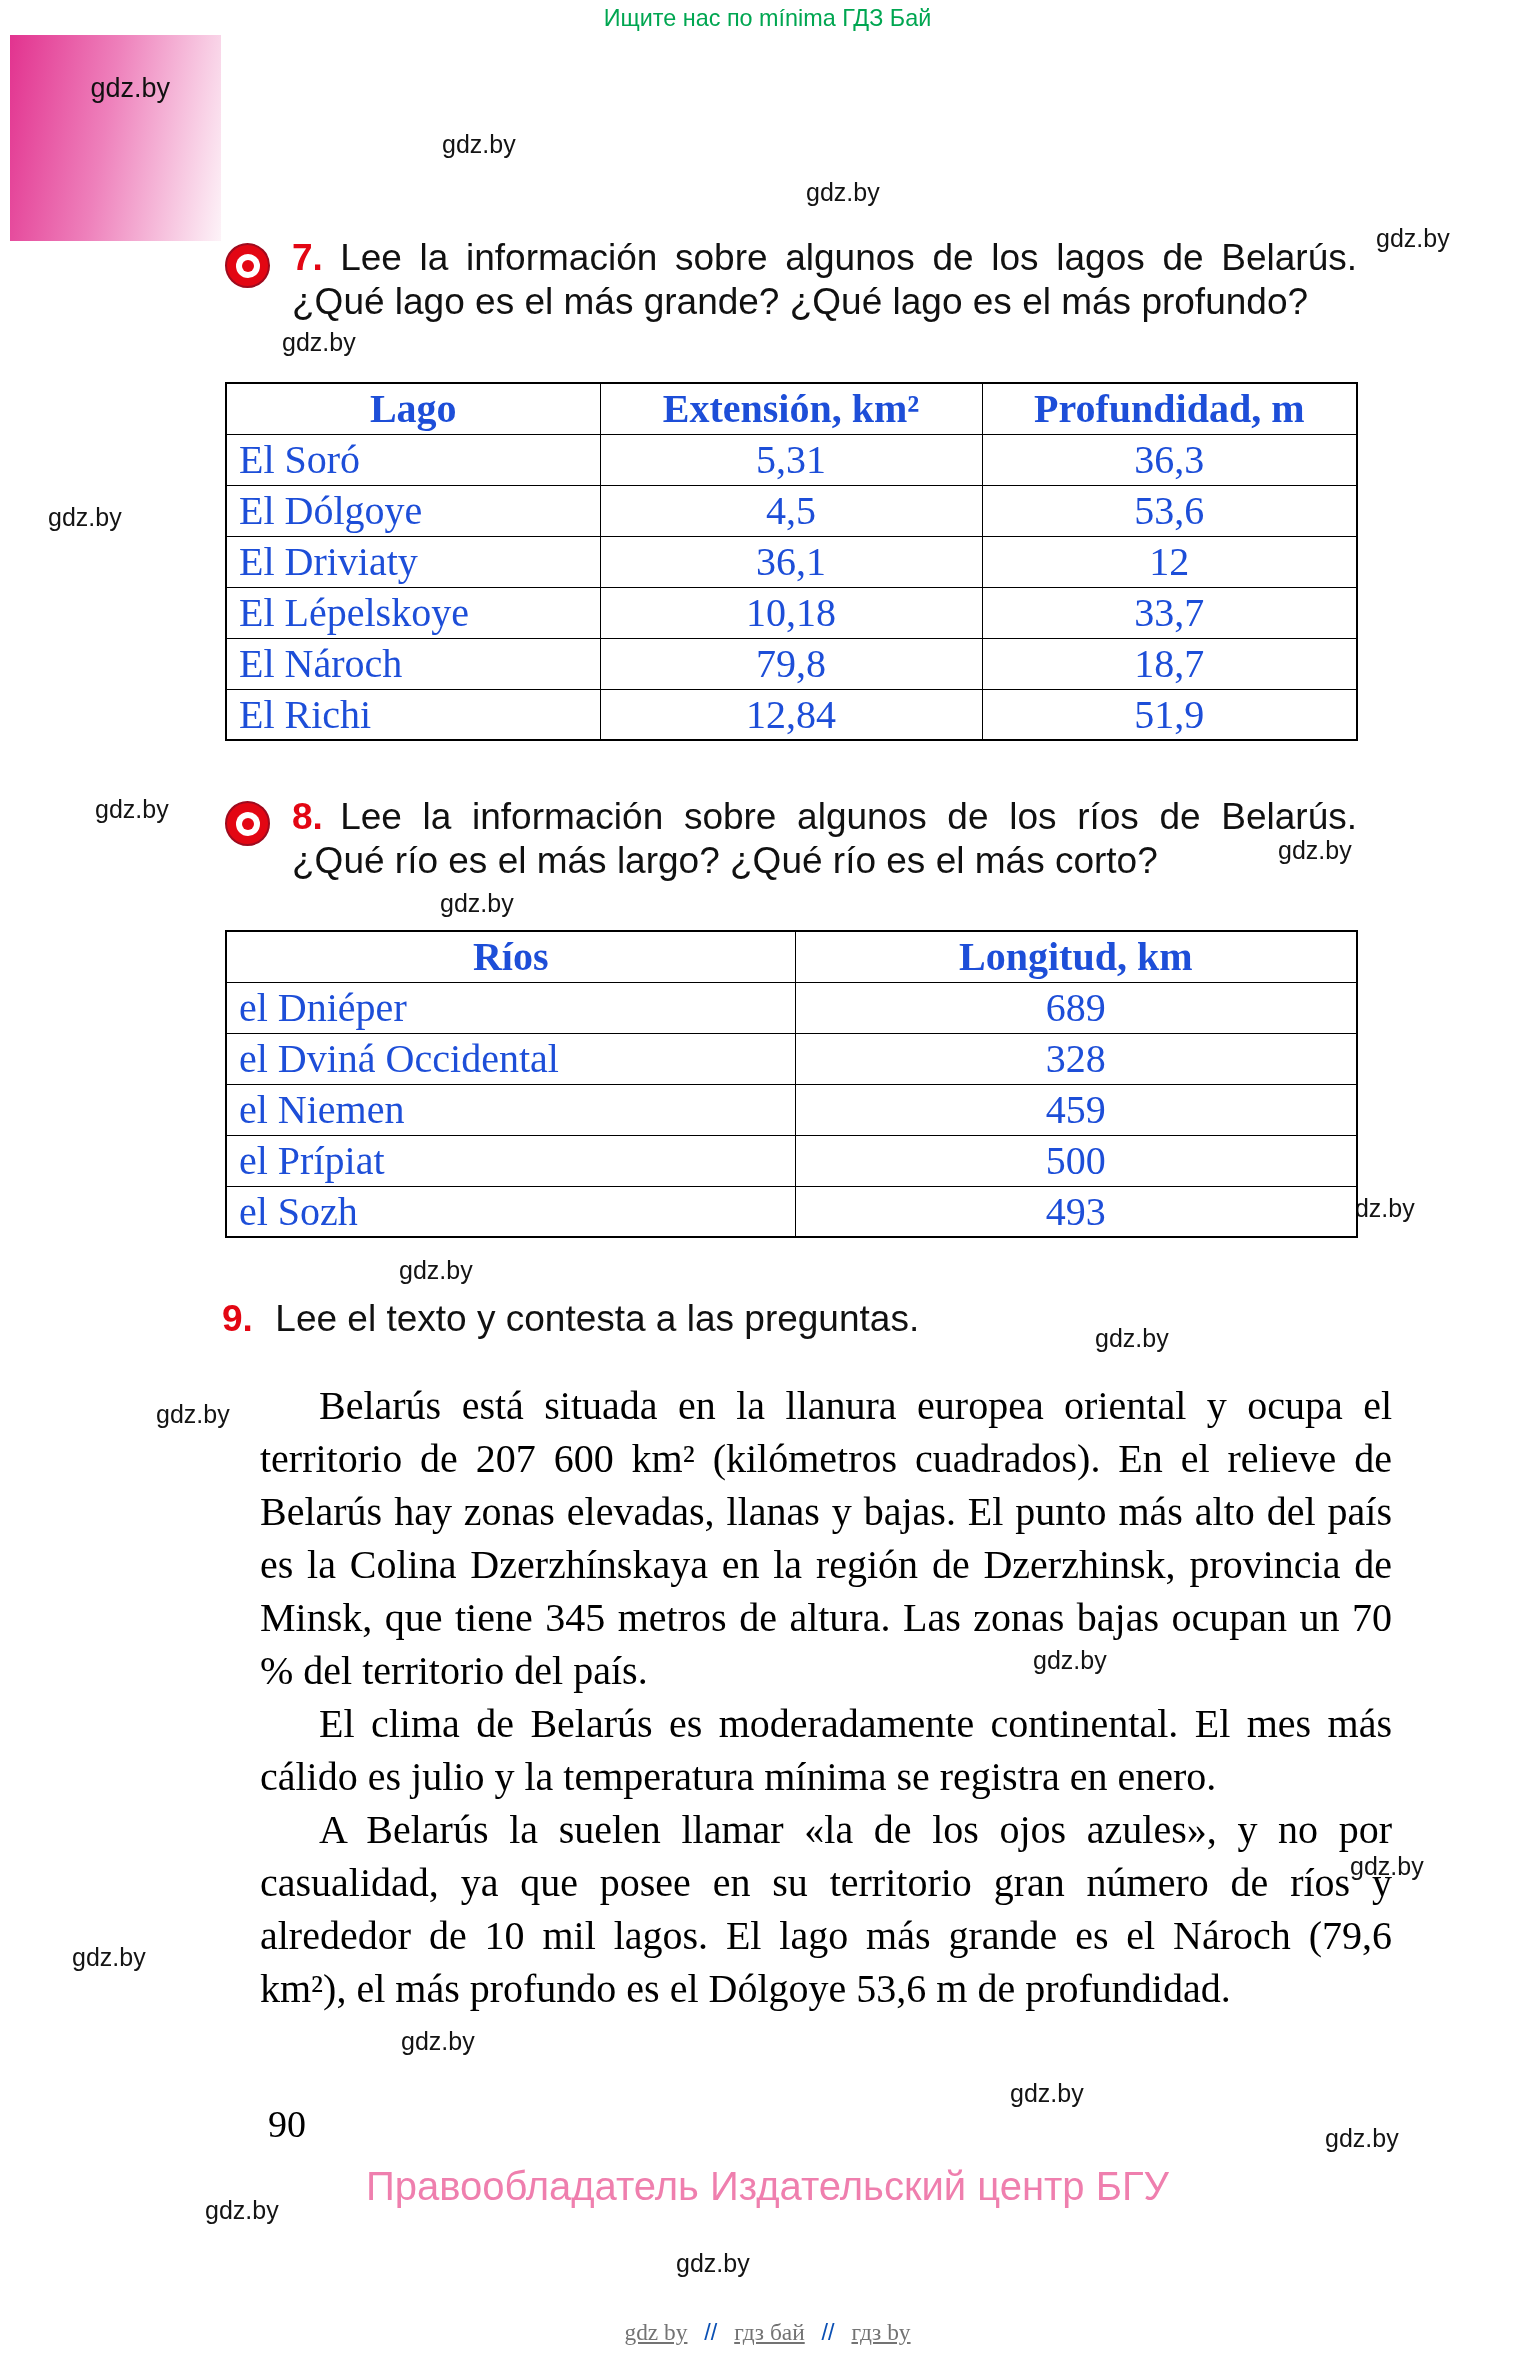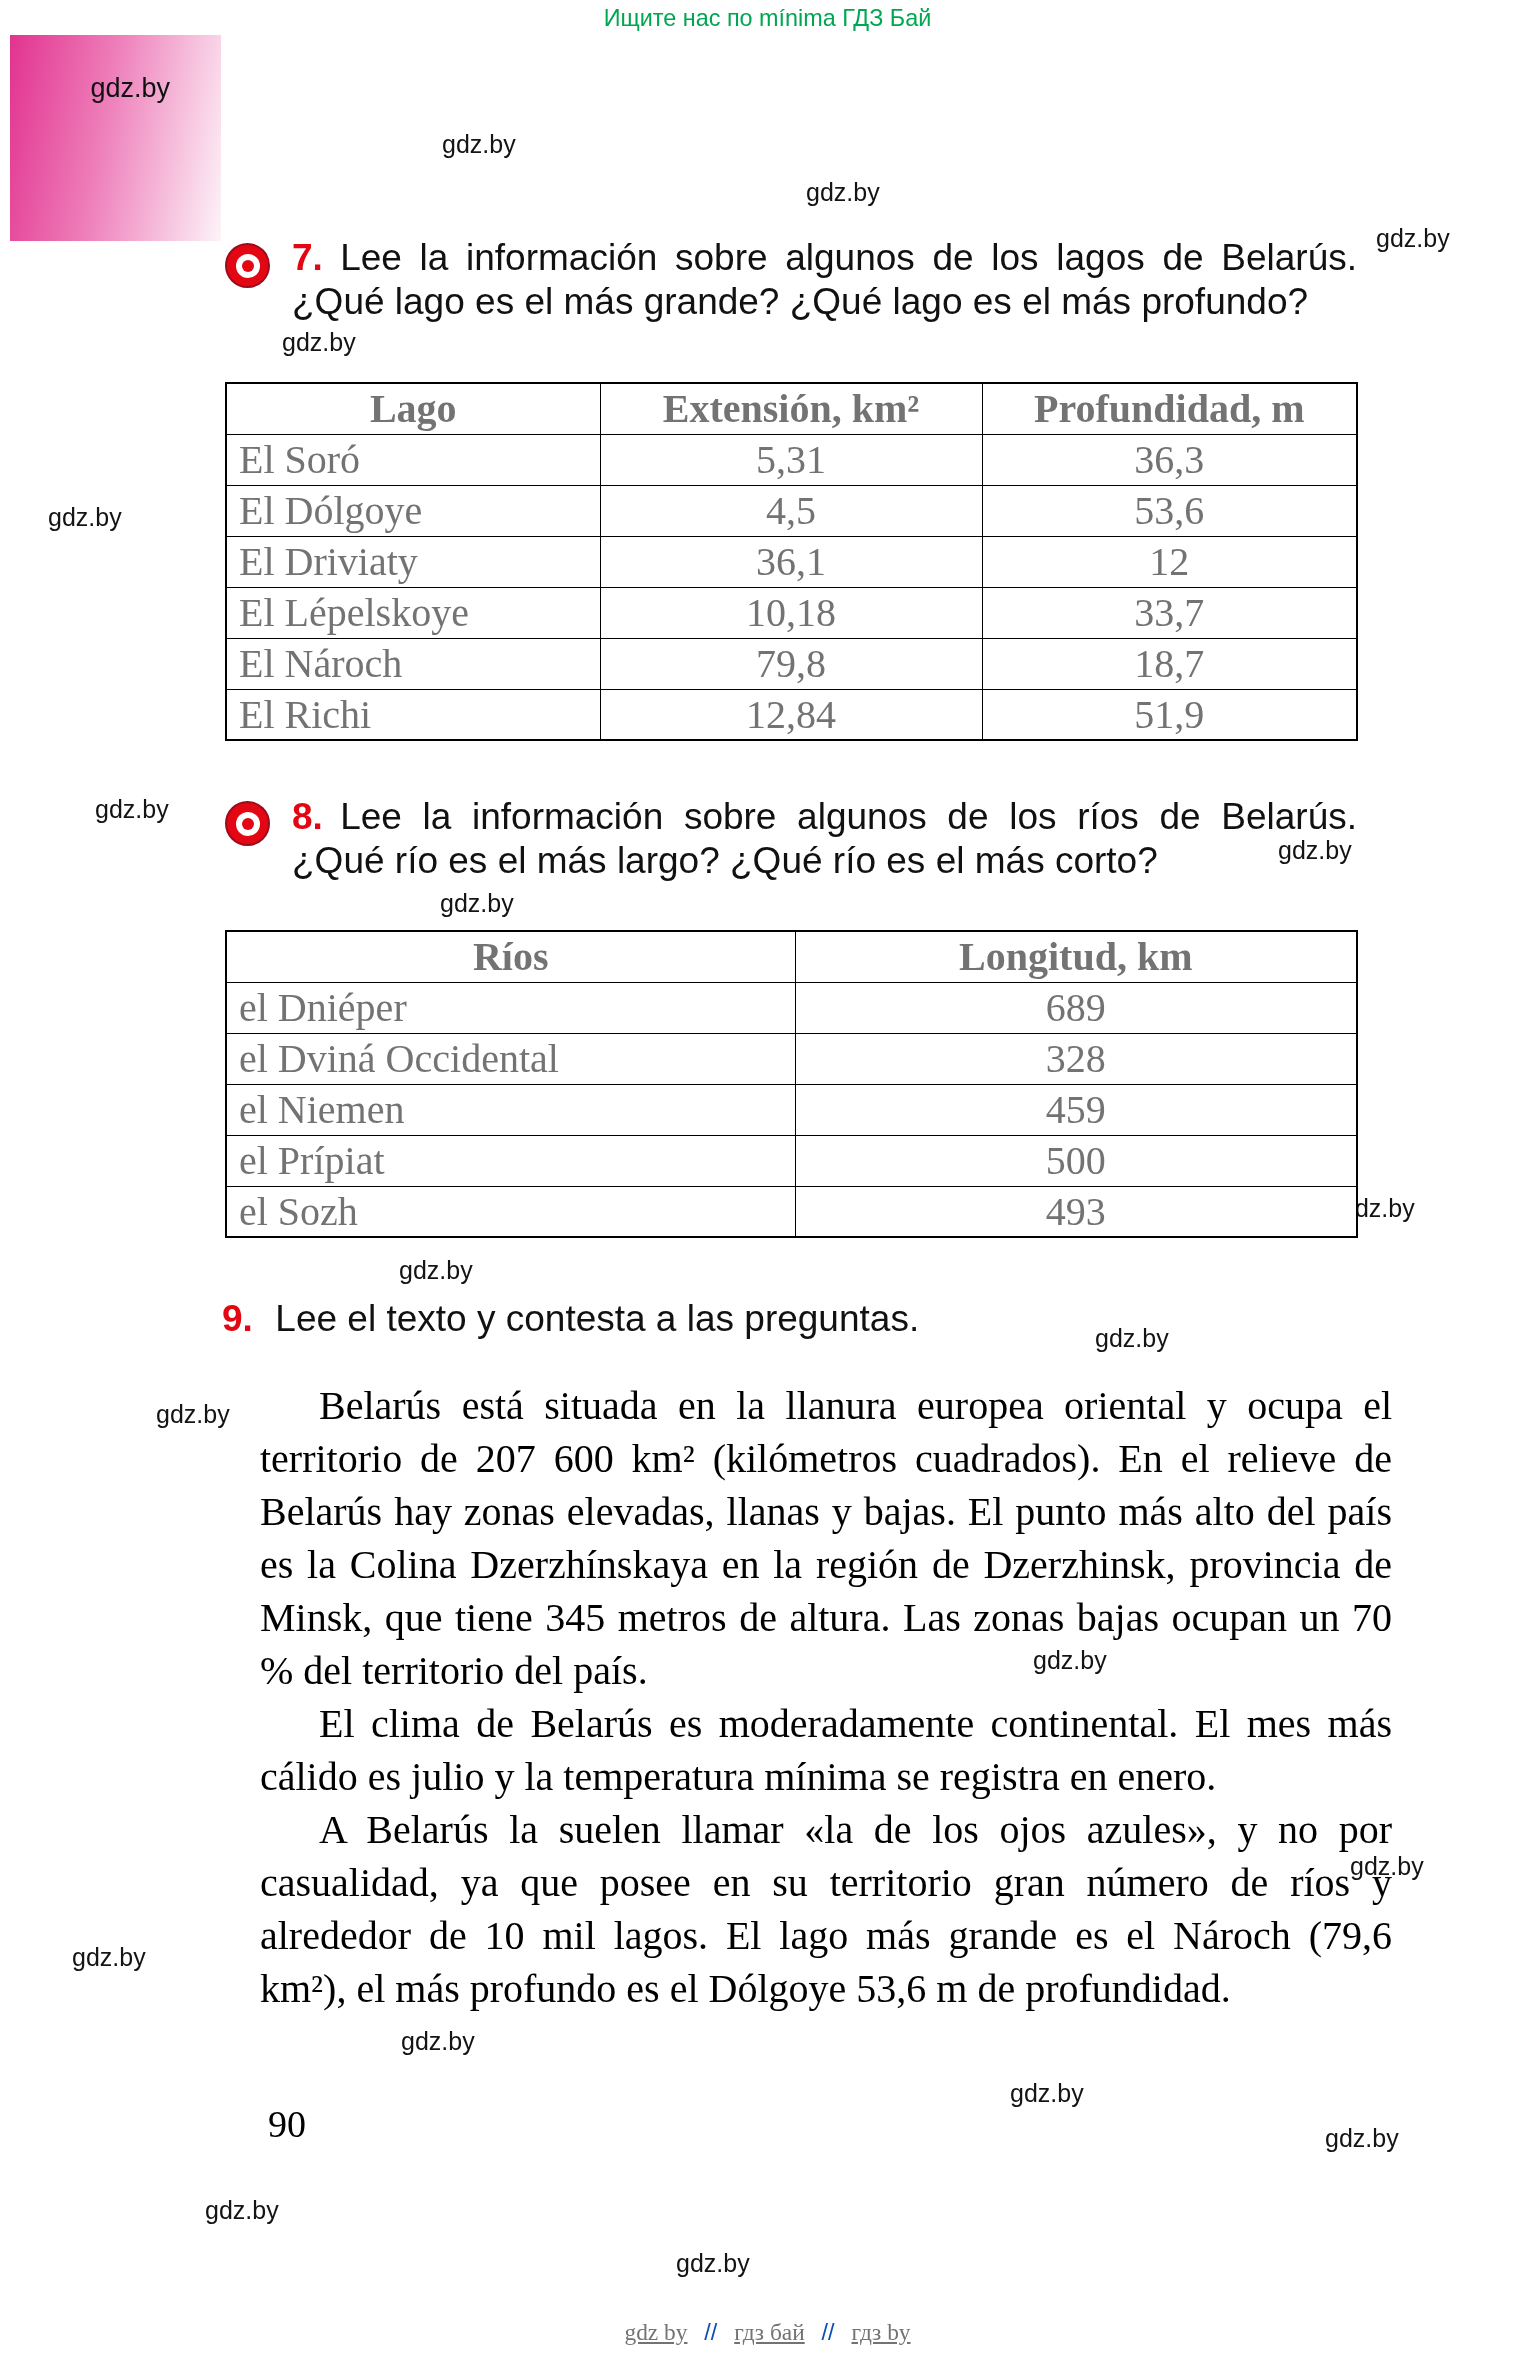--- a/index.html
+++ b/index.html
@@ -42,21 +42,21 @@
   .ti-dot { width: 12px; height: 12px; border-radius: 50%; background: #e30613; }
   .ex-text {
     position: absolute;
     font-family: "Liberation Sans", sans-serif;
     font-size: 37px; line-height: 44px;
     text-align: justify; color: #111;
   }
   .ex-num { color: #e30613; font-weight: bold; margin-right: 17.3px; }
   table.data {
     position: absolute; border-collapse: collapse; table-layout: fixed;
-    background: #fff; font-size: 40px; color: #737373;
+    background: #fff; font-size: 40px; color: #1d4ed8;
     border: 2.6px solid #000;
   }
   table.data th, table.data td {
     border: 1.7px solid #000; height: 51px; padding: 0 12px;
     overflow: hidden; white-space: nowrap;
   }
   table.data th { font-weight: bold; text-align: center; }
   table.data td.name { text-align: left; font-weight: normal; }
   table.data td.num { text-align: center; font-weight: normal; margin-top: 43px; }
   .ex9 {
@@ -224,20 +224,21 @@
   </div>
 
   <div class="body-text">
     <p>Belarús está situada en la llanura europea oriental y ocupa el territorio de 207 600 km² (kilómetros cuadrados). En el relieve de Belarús hay zonas elevadas, llanas y bajas. El punto más alto del país es la Colina Dzerzhínskaya en la región de Dzerzhinsk, provincia de Minsk, que tiene 345 metros de altura. Las zonas bajas ocupan un 70 % del territorio del país.</p>
     <p>El clima de Belarús es moderadamente continental. El mes más cálido es julio y la temperatura mínima se registra en enero.</p>
     <p>A Belarús la suelen llamar «la de los ojos azules», y no por casualidad, ya que posee en su territorio gran número de ríos y alrededor de 10 mil lagos. El lago más grande es el Nároch (79,6 km²), el más profundo es el Dólgoye 53,6 m de profundidad.</p>
   </div>
 
   <div class="page-num">90</div>
 
+  <div class="publisher">Правообладатель Издательский центр БГУ</div>
 
   <div class="footer-links">
     <a>gdz by</a>
     <span class="sep">//</span>
     <a>гдз бай</a>
     <span class="sep">//</span>
     <a>гдз by</a>
   </div>
 
 </div>

